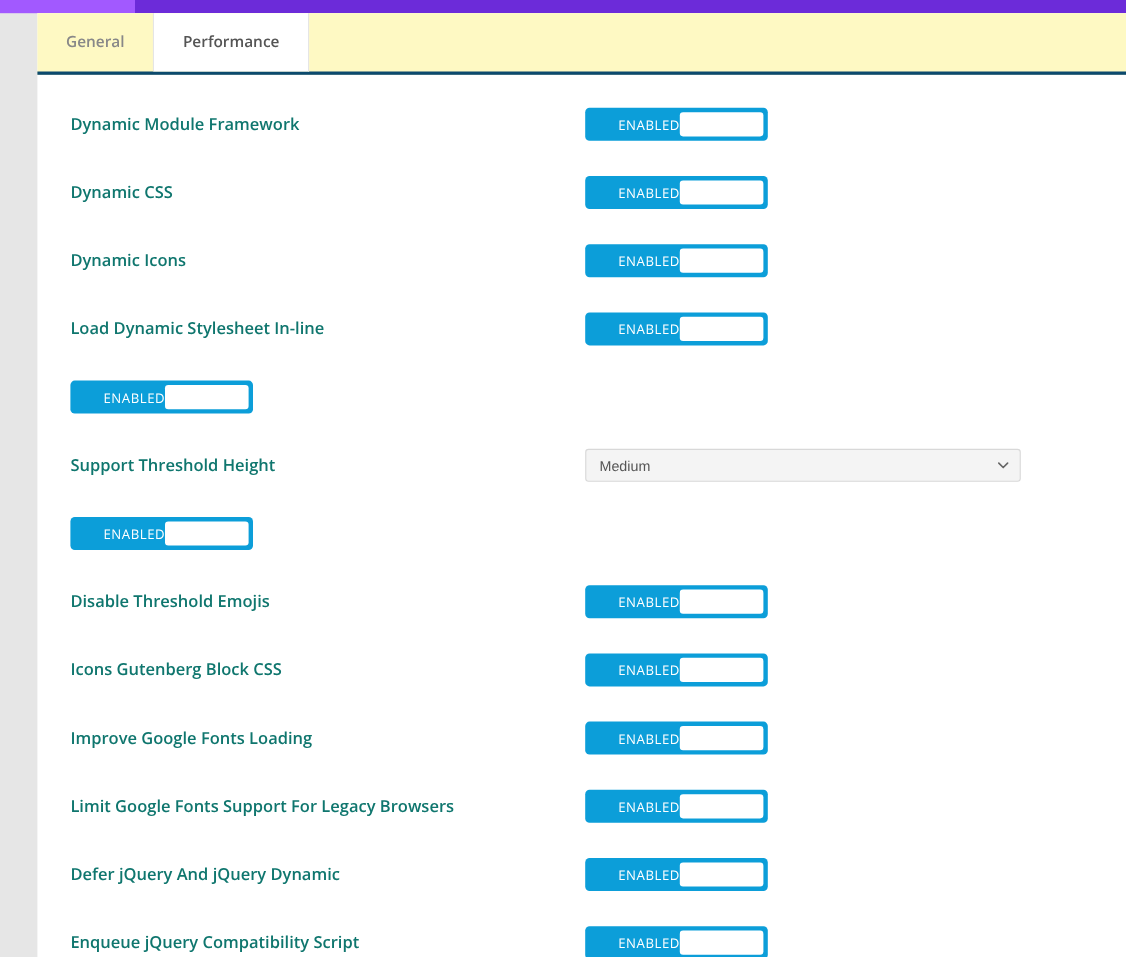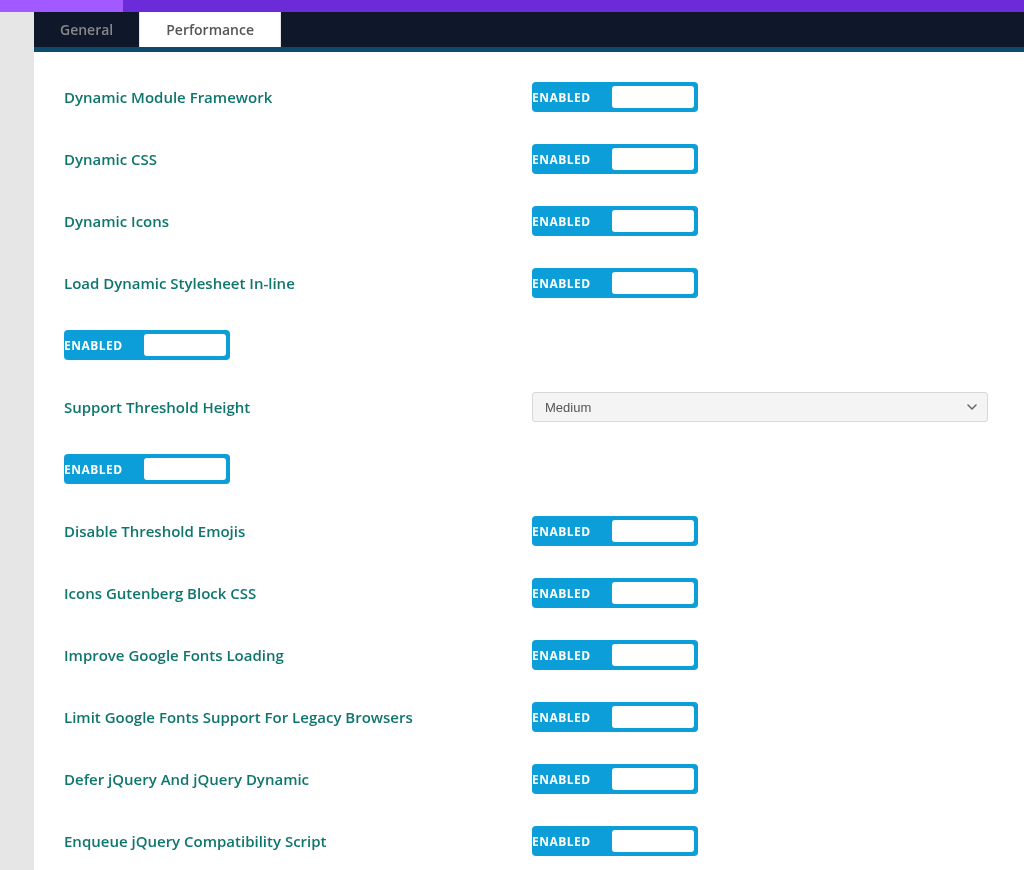--- a/index.html
+++ b/index.html
@@ -14,25 +14,25 @@
     height: 12px;
     background: linear-gradient(90deg, #a259ff 0%, #a259ff 12%, #6c2bd9 12%, #6c2bd9 100%);
   }
   .panel {
     background: #fff;
     margin-left: 34px;
     margin-right: 0;
     min-height: 858px;
   }
   .tabs {
-    background: #0f172a;
-    height: 40px;
+    background: #fef9c3;
+    height: 56px;
     display: flex;
     align-items: stretch;
-    border-bottom: 5px solid #0c4a6e;
+    border-bottom: 3px solid #0c4a6e;
   }
   .tab {
     padding: 0 26px;
     display: flex;
     align-items: center;
     font-size: 14px;
     font-weight: 600;
     color: #888;
     cursor: pointer;
     user-select: none;
@@ -73,36 +73,36 @@
     align-items: center;
     cursor: pointer;
     overflow: hidden;
   }
   .toggle.enabled {
     background: #0c9ed9;
   }
   .toggle.enabled .toggle-text {
     color: #fff;
     font-size: 12px;
-    font-weight: 700;
+    font-weight: 400;
     letter-spacing: 0.5px;
-    padding-left: 0;
+    padding-left: 30px;
     flex: 1;
   }
   .toggle.enabled .toggle-thumb {
     width: 82px;
     height: 22px;
     background: #fff;
     border-radius: 3px;
     margin: 0 4px 0 0;
   }
   
   .select-wrap {
     position: relative;
-    width: 456px;
+    width: 396px;
     border-radius: 11px;
   }
   .select {
     width: 100%;
     height: 30px;
     border: 1px solid #d8d8d8;
     background: #f4f4f4;
     border-radius: 3px;
     padding: 0 30px 0 12px;
     font-size: 13px;

